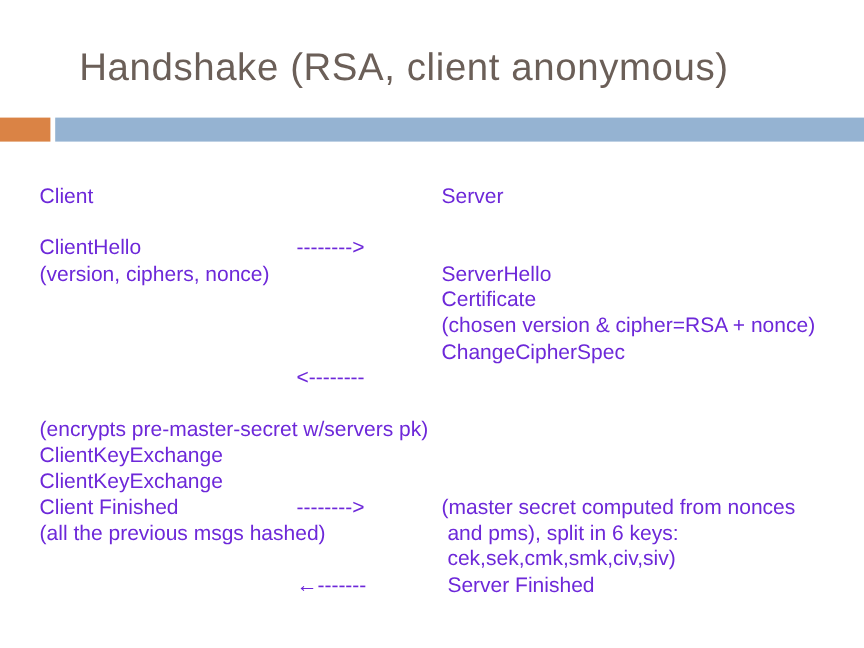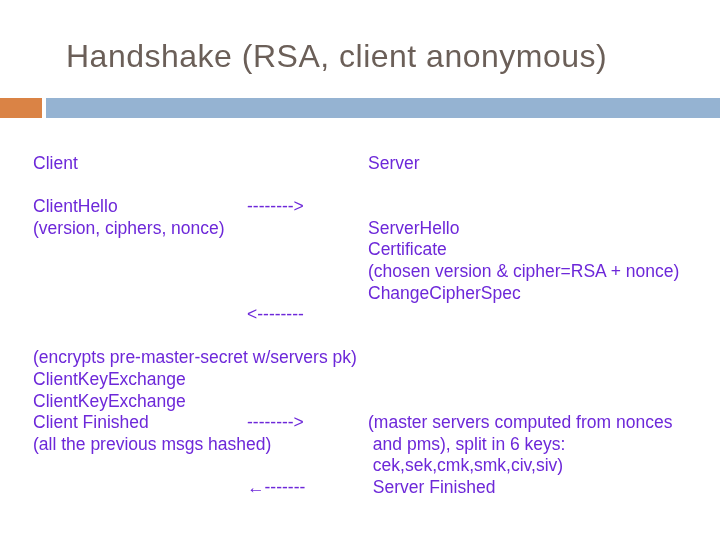--- a/index.html
+++ b/index.html
@@ -109,19 +109,19 @@
     <div class="line"></div>
     <div class="line">ServerHello</div>
     <div class="line">Certificate</div>
     <div class="line">(chosen version &amp; cipher=RSA + nonce)</div>
     <div class="line">ChangeCipherSpec</div>
     <div class="line"></div>
     <div class="line"></div>
     <div class="line"></div>
     <div class="line"></div>
     <div class="line"></div>
-    <div class="line">(master servers computed from nonces</div>
+    <div class="line">(master secret computed from nonces</div>
     <div class="line"> and pms), split in 6 keys:</div>
     <div class="line"> cek,sek,cmk,smk,civ,siv)</div>
     <div class="line"> Server Finished</div>
   </div>
 
 </div>
 
 </body></html>

